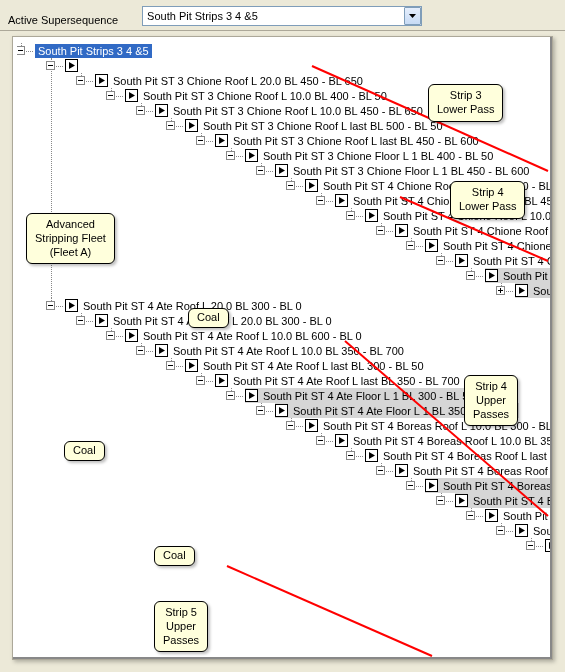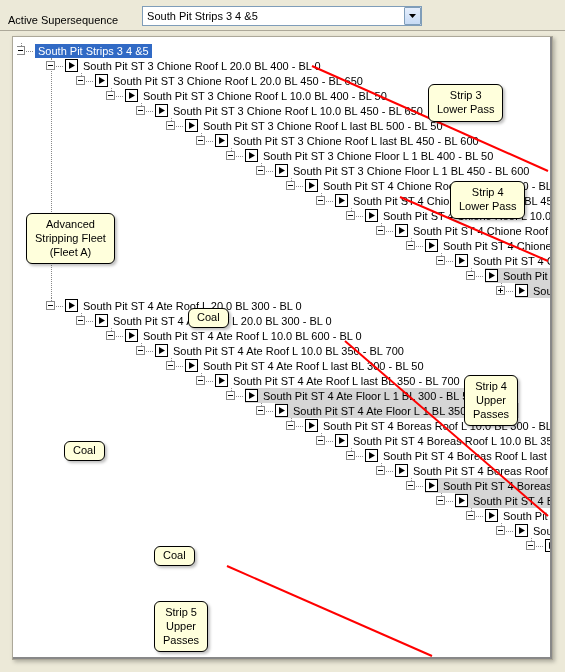--- a/index.html
+++ b/index.html
@@ -199,21 +199,20 @@
 
           <li>
             <span class="expander"></span>
             <span class="node">
               <span class="icon-play">
                   <svg viewBox="0 0 13 13">
                     <rect x="0.5" y="0.5" width="12" height="12" fill="#fff" stroke="#000"></rect>
                     <path d="M4 3 L10 6.5 L4 10 Z" fill="#000"></path>
                   </svg>
                 </span>
-              <span class="label">South Pit ST 3 Chione Roof L 20.0 BL 400 - BL 0</span>
             </span>
             <ul>
                 <li><span class="expander"></span>
               <span class="node">
                     <span class="icon-play">
                       <svg viewBox="0 0 13 13">
                         <rect x="0.5" y="0.5" width="12" height="12" fill="#fff" stroke="#000"></rect>
                         <path d="M4 3 L10 6.5 L4 10 Z" fill="#000"></path>
                       </svg>
                     </span>

